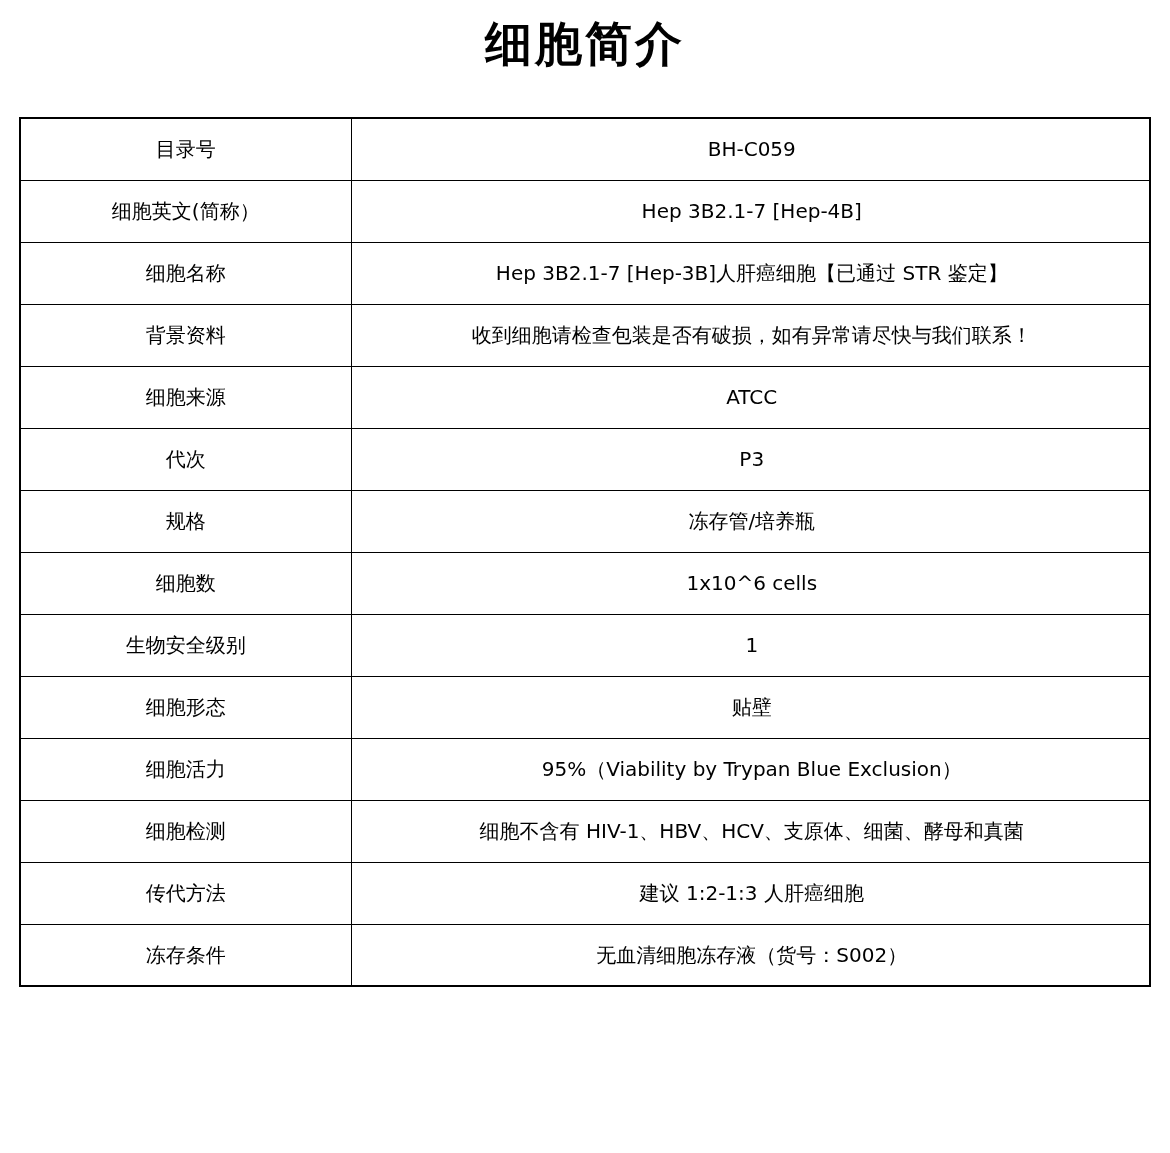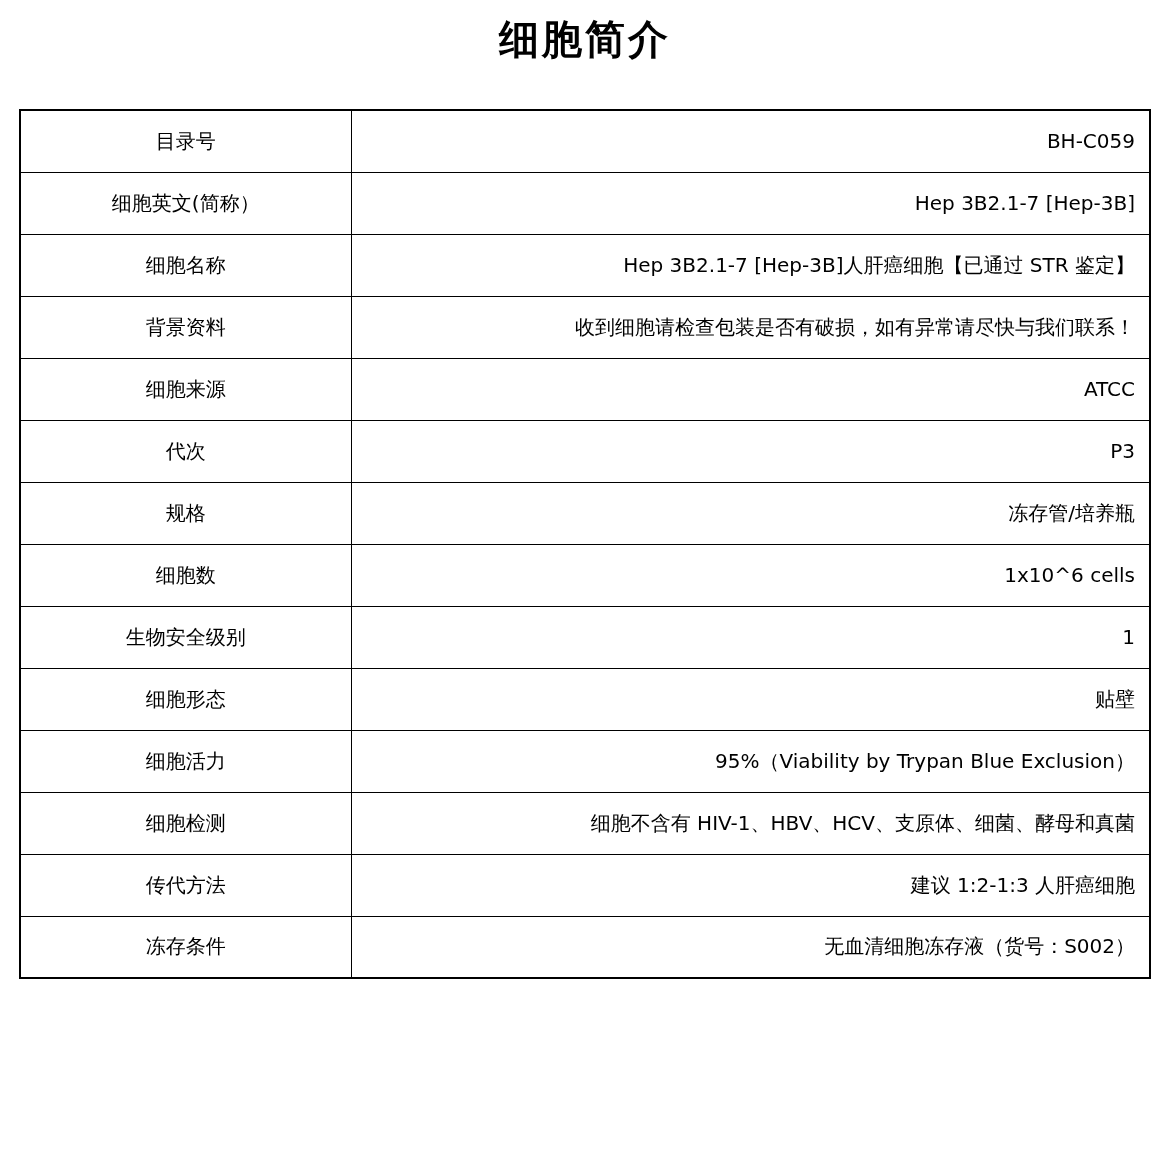--- a/index.html
+++ b/index.html
@@ -14,21 +14,21 @@
   .page {
     width: 1170px;
     height: 1153px;
     background: #ffffff;
     position: relative;
   }
   .doc-title {
     padding-top: 16px;
     text-align: center;
     font-family: "Liberation Serif", "DejaVu Serif", serif;
-    font-size: 40px;
+    font-size: 47px;
     font-weight: 600;
     letter-spacing: 3px;
     color: #000000;
     line-height: 1.2;
   }
   table.info-table {
     border-collapse: collapse;
     table-layout: fixed;
     width: 1132px;
     margin: 45px auto 0 auto;
@@ -42,42 +42,42 @@
     line-height: 1.25;
     background: #ffffff;
   }
   td.cell-label {
     width: 331px;
     text-align: center;
     padding: 0 10px;
     margin-left: 26px;
   }
   td.cell-value {
-    text-align: right;
+    text-align: center;
     padding: 0 14px 0 17px;
   }
 </style>
 </head>
 <body>
 
 <div class="page">
 
   <div class="doc-title">细胞简介</div>
 
   <table class="info-table">
     <tbody>
 
         <tr>
           <td class="cell-label">目录号</td>
           <td class="cell-value">BH-C059</td>
         </tr>
 
         <tr>
           <td class="cell-label">细胞英文(简称）</td>
-          <td class="cell-value">Hep 3B2.1-7 [Hep-3B]</td>
+          <td class="cell-value">Hep 3B2.1-7 [Hep-4B]</td>
         </tr>
 
         <tr>
           <td class="cell-label">细胞名称</td>
           <td class="cell-value">Hep 3B2.1-7 [Hep-3B]人肝癌细胞【已通过 STR 鉴定】</td>
         </tr>
 
         <tr>
           <td class="cell-label">背景资料</td>
           <td class="cell-value">收到细胞请检查包装是否有破损，如有异常请尽快与我们联系！</td>

